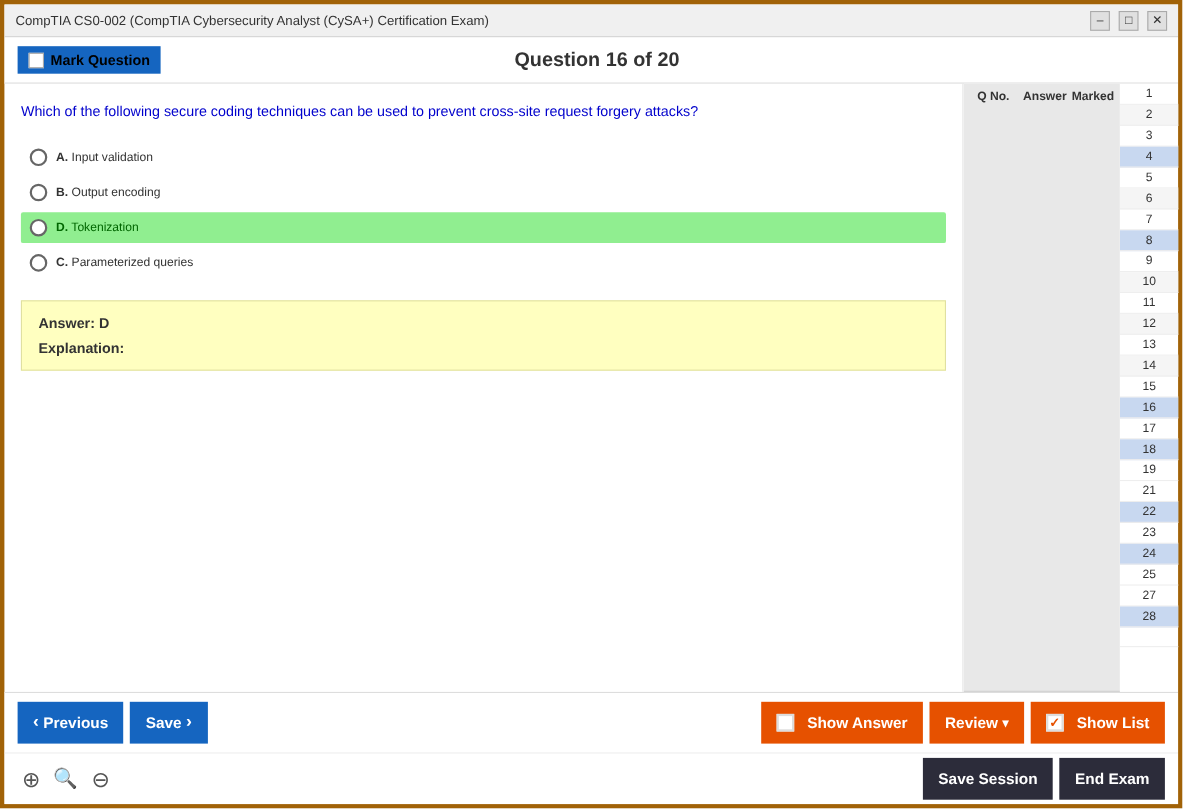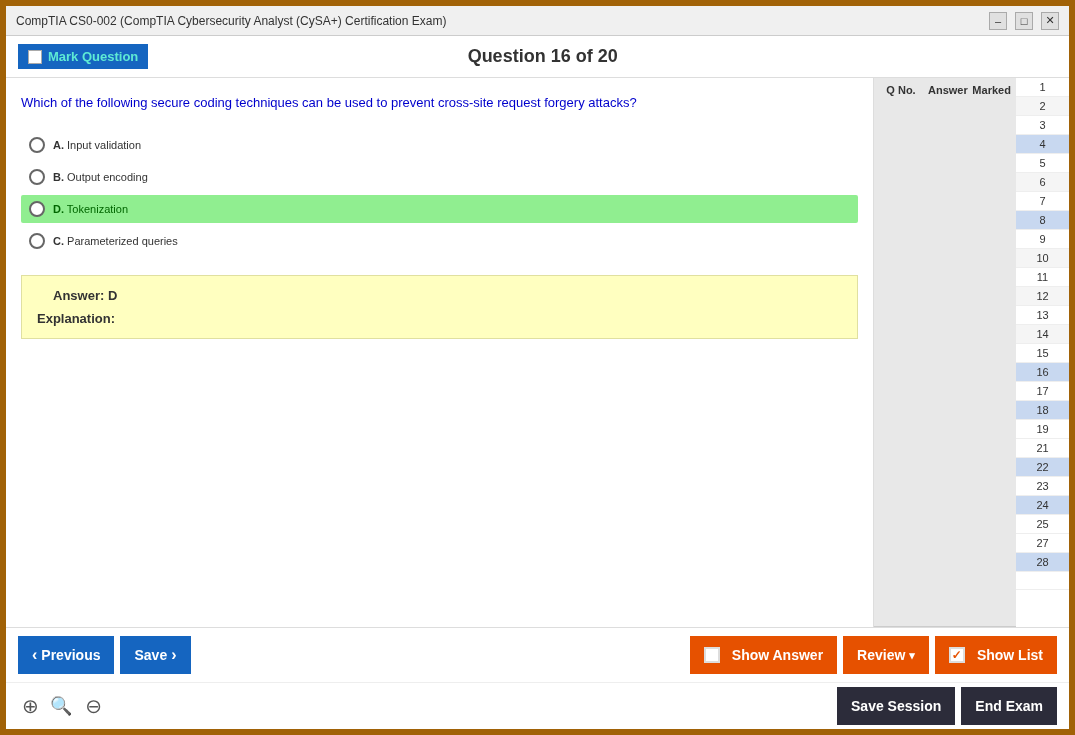--- a/index.html
+++ b/index.html
@@ -2,21 +2,21 @@
 <html><head>
   <meta charset="utf-8">
   <style>
     * { box-sizing: border-box; margin: 0; padding: 0; }
     body { font-family: Arial, sans-serif; font-size: 13px; background: #f0f0f0; }
 
     .window {
       width: 1075px;
       height: 735px;
       background: #fff;
-      border: 6px solid #a16207;
+      border: 4px solid #a16207;
       display: flex;
       flex-direction: column;
       overflow: hidden;
     }
 
     
     .title-bar {
       background: #f0f0f0;
       border-bottom: 1px solid #ccc;
       padding: 5px 10px;
@@ -50,21 +50,21 @@
     .toolbar {
       padding: 8px 12px;
       background: #fff;
       border-bottom: 1px solid #ddd;
       display: flex;
       align-items: center;
       justify-content: space-between;
     }
     .mark-question-btn {
       background: #1565c0;
-      color: #5eead4;
+      color: #000000;
       border: none;
       padding: 5px 10px;
       font-size: 13px;
       font-weight: bold;
       cursor: pointer;
       display: flex;
       align-items: center;
       gap: 6px;
     }
     .mark-question-btn .checkbox-icon {
@@ -141,21 +141,20 @@
       background: #ffffc0;
       border: 1px solid #e0e0a0;
       padding: 12px 15px;
       margin-top: 10px;
     }
     .answer-line {
       font-weight: bold;
       color: #333;
       font-size: 13px;
       margin-bottom: 8px;
-      margin-left: 16px;
     }
     .explanation-line {
       font-weight: bold;
       color: #333;
       font-size: 13px;
     }
 
     
     .question-list-panel {
       width: 195px;

